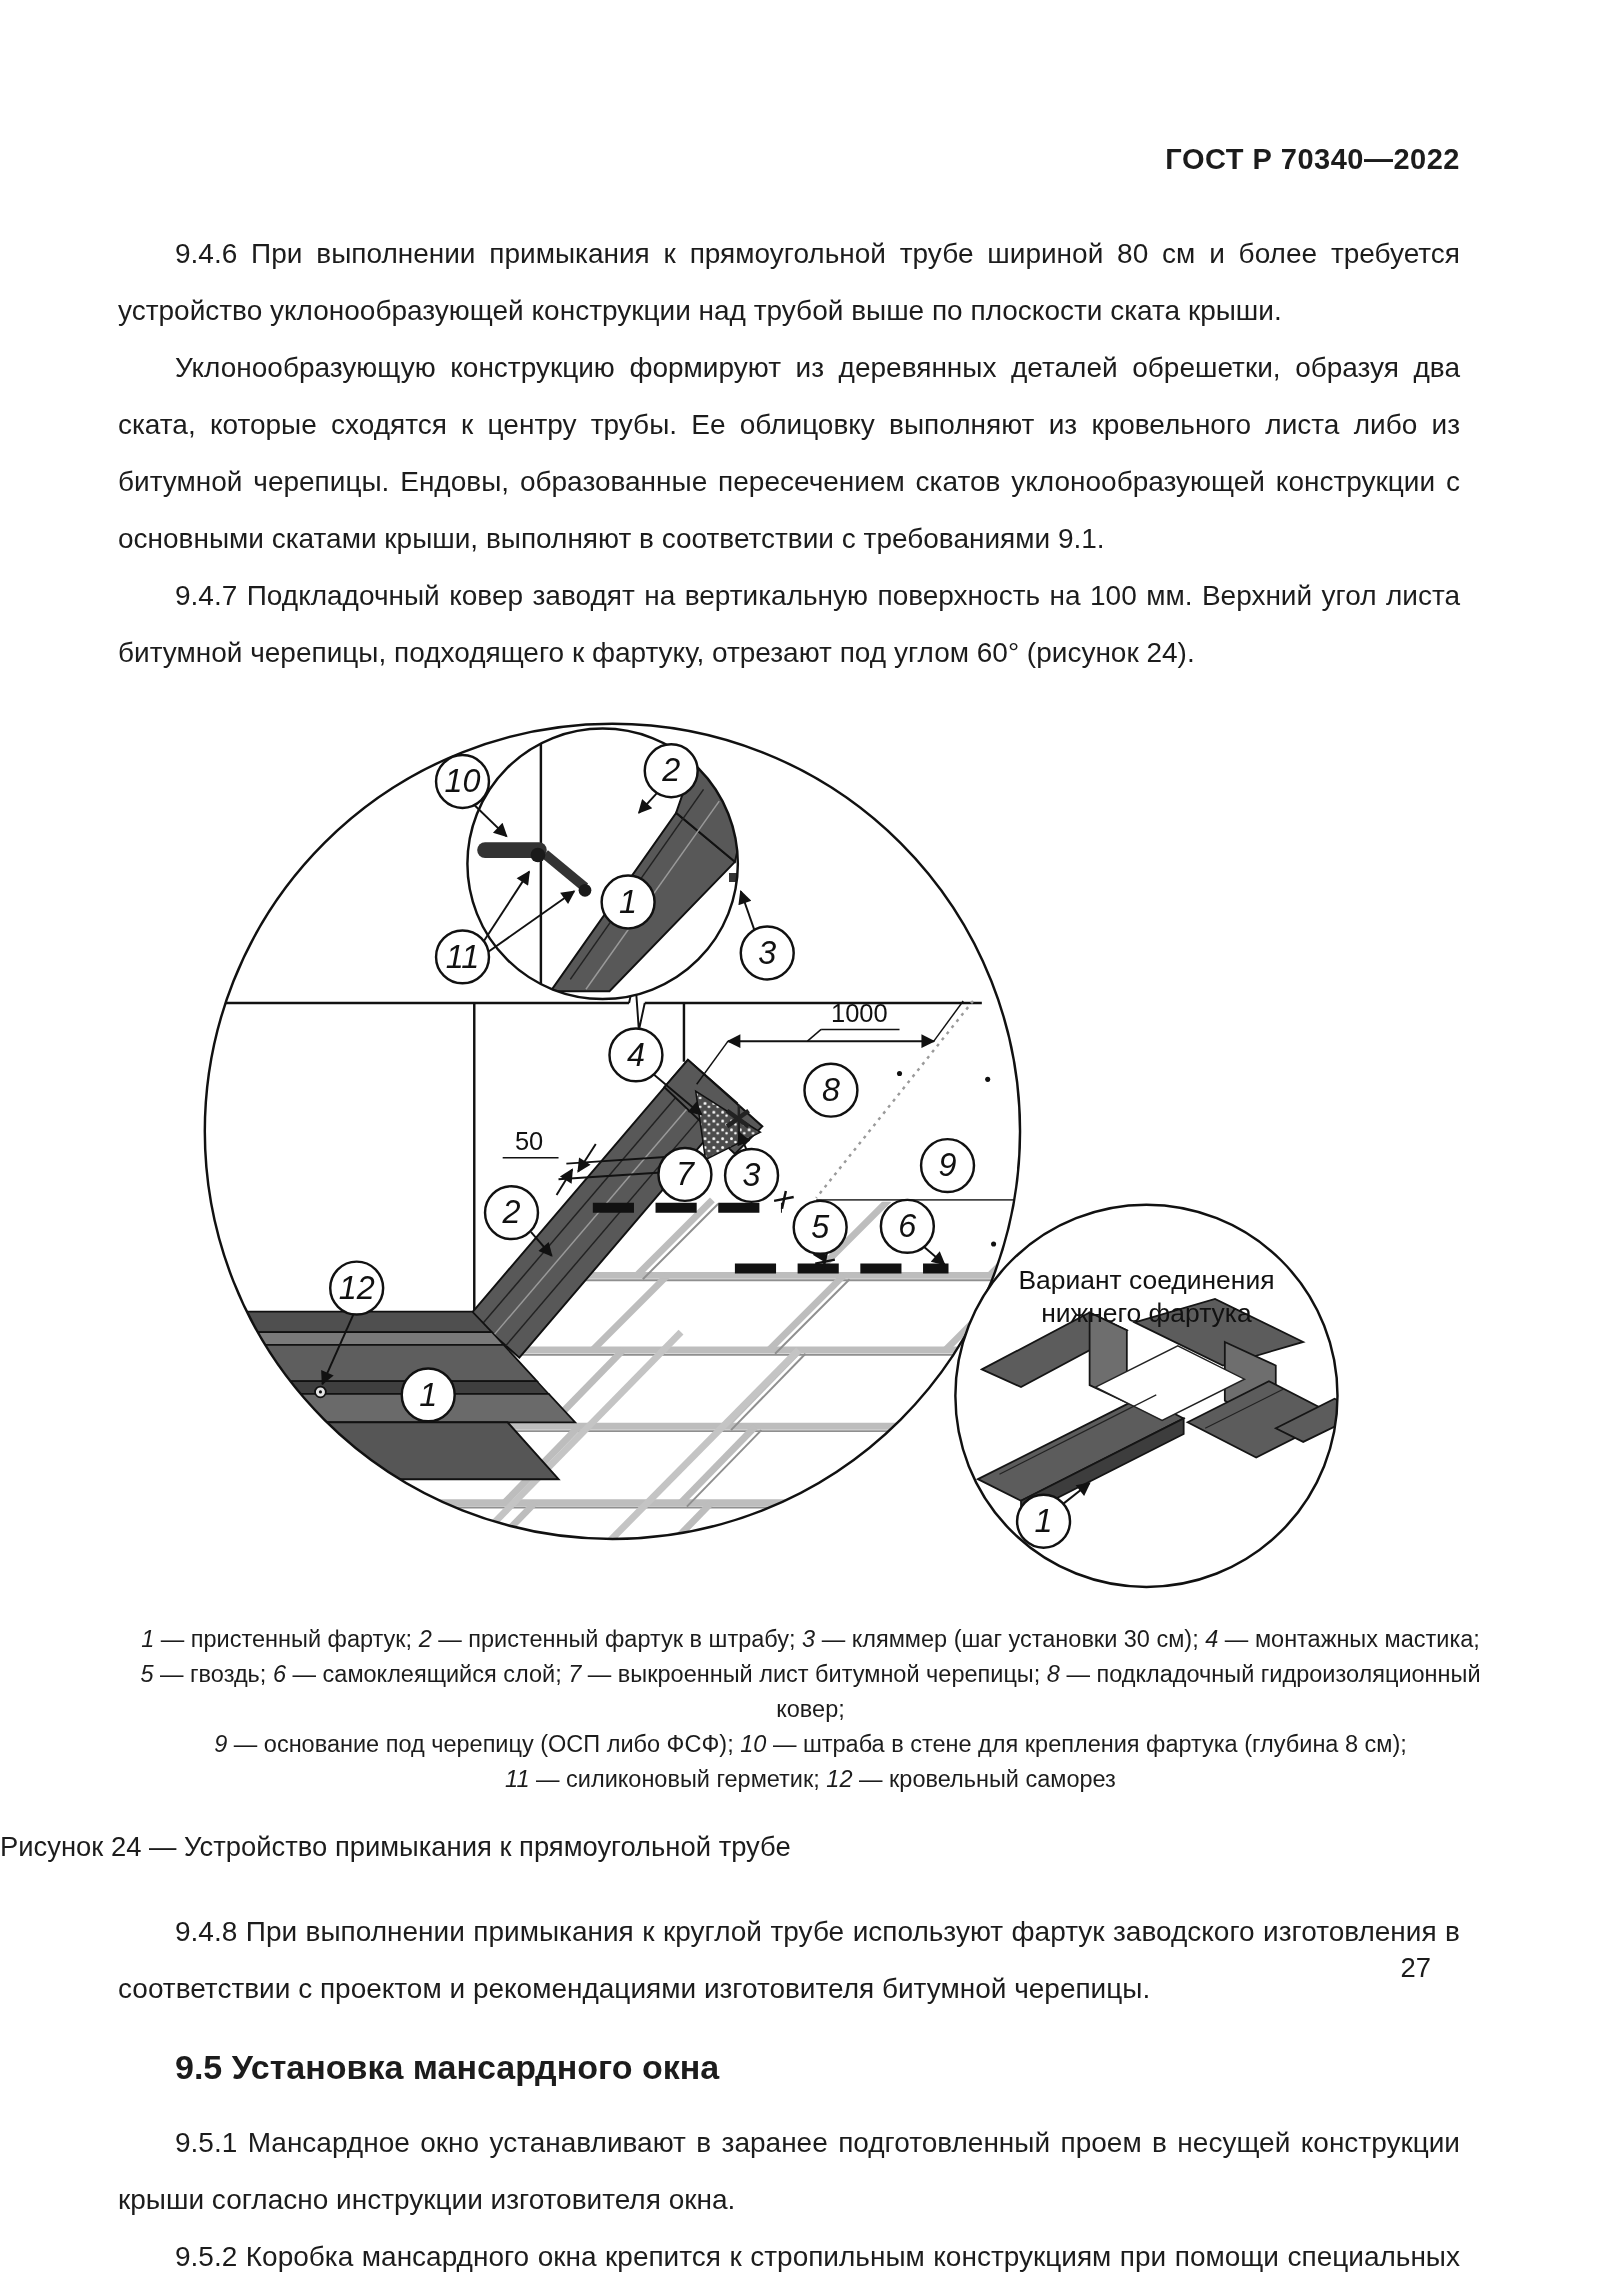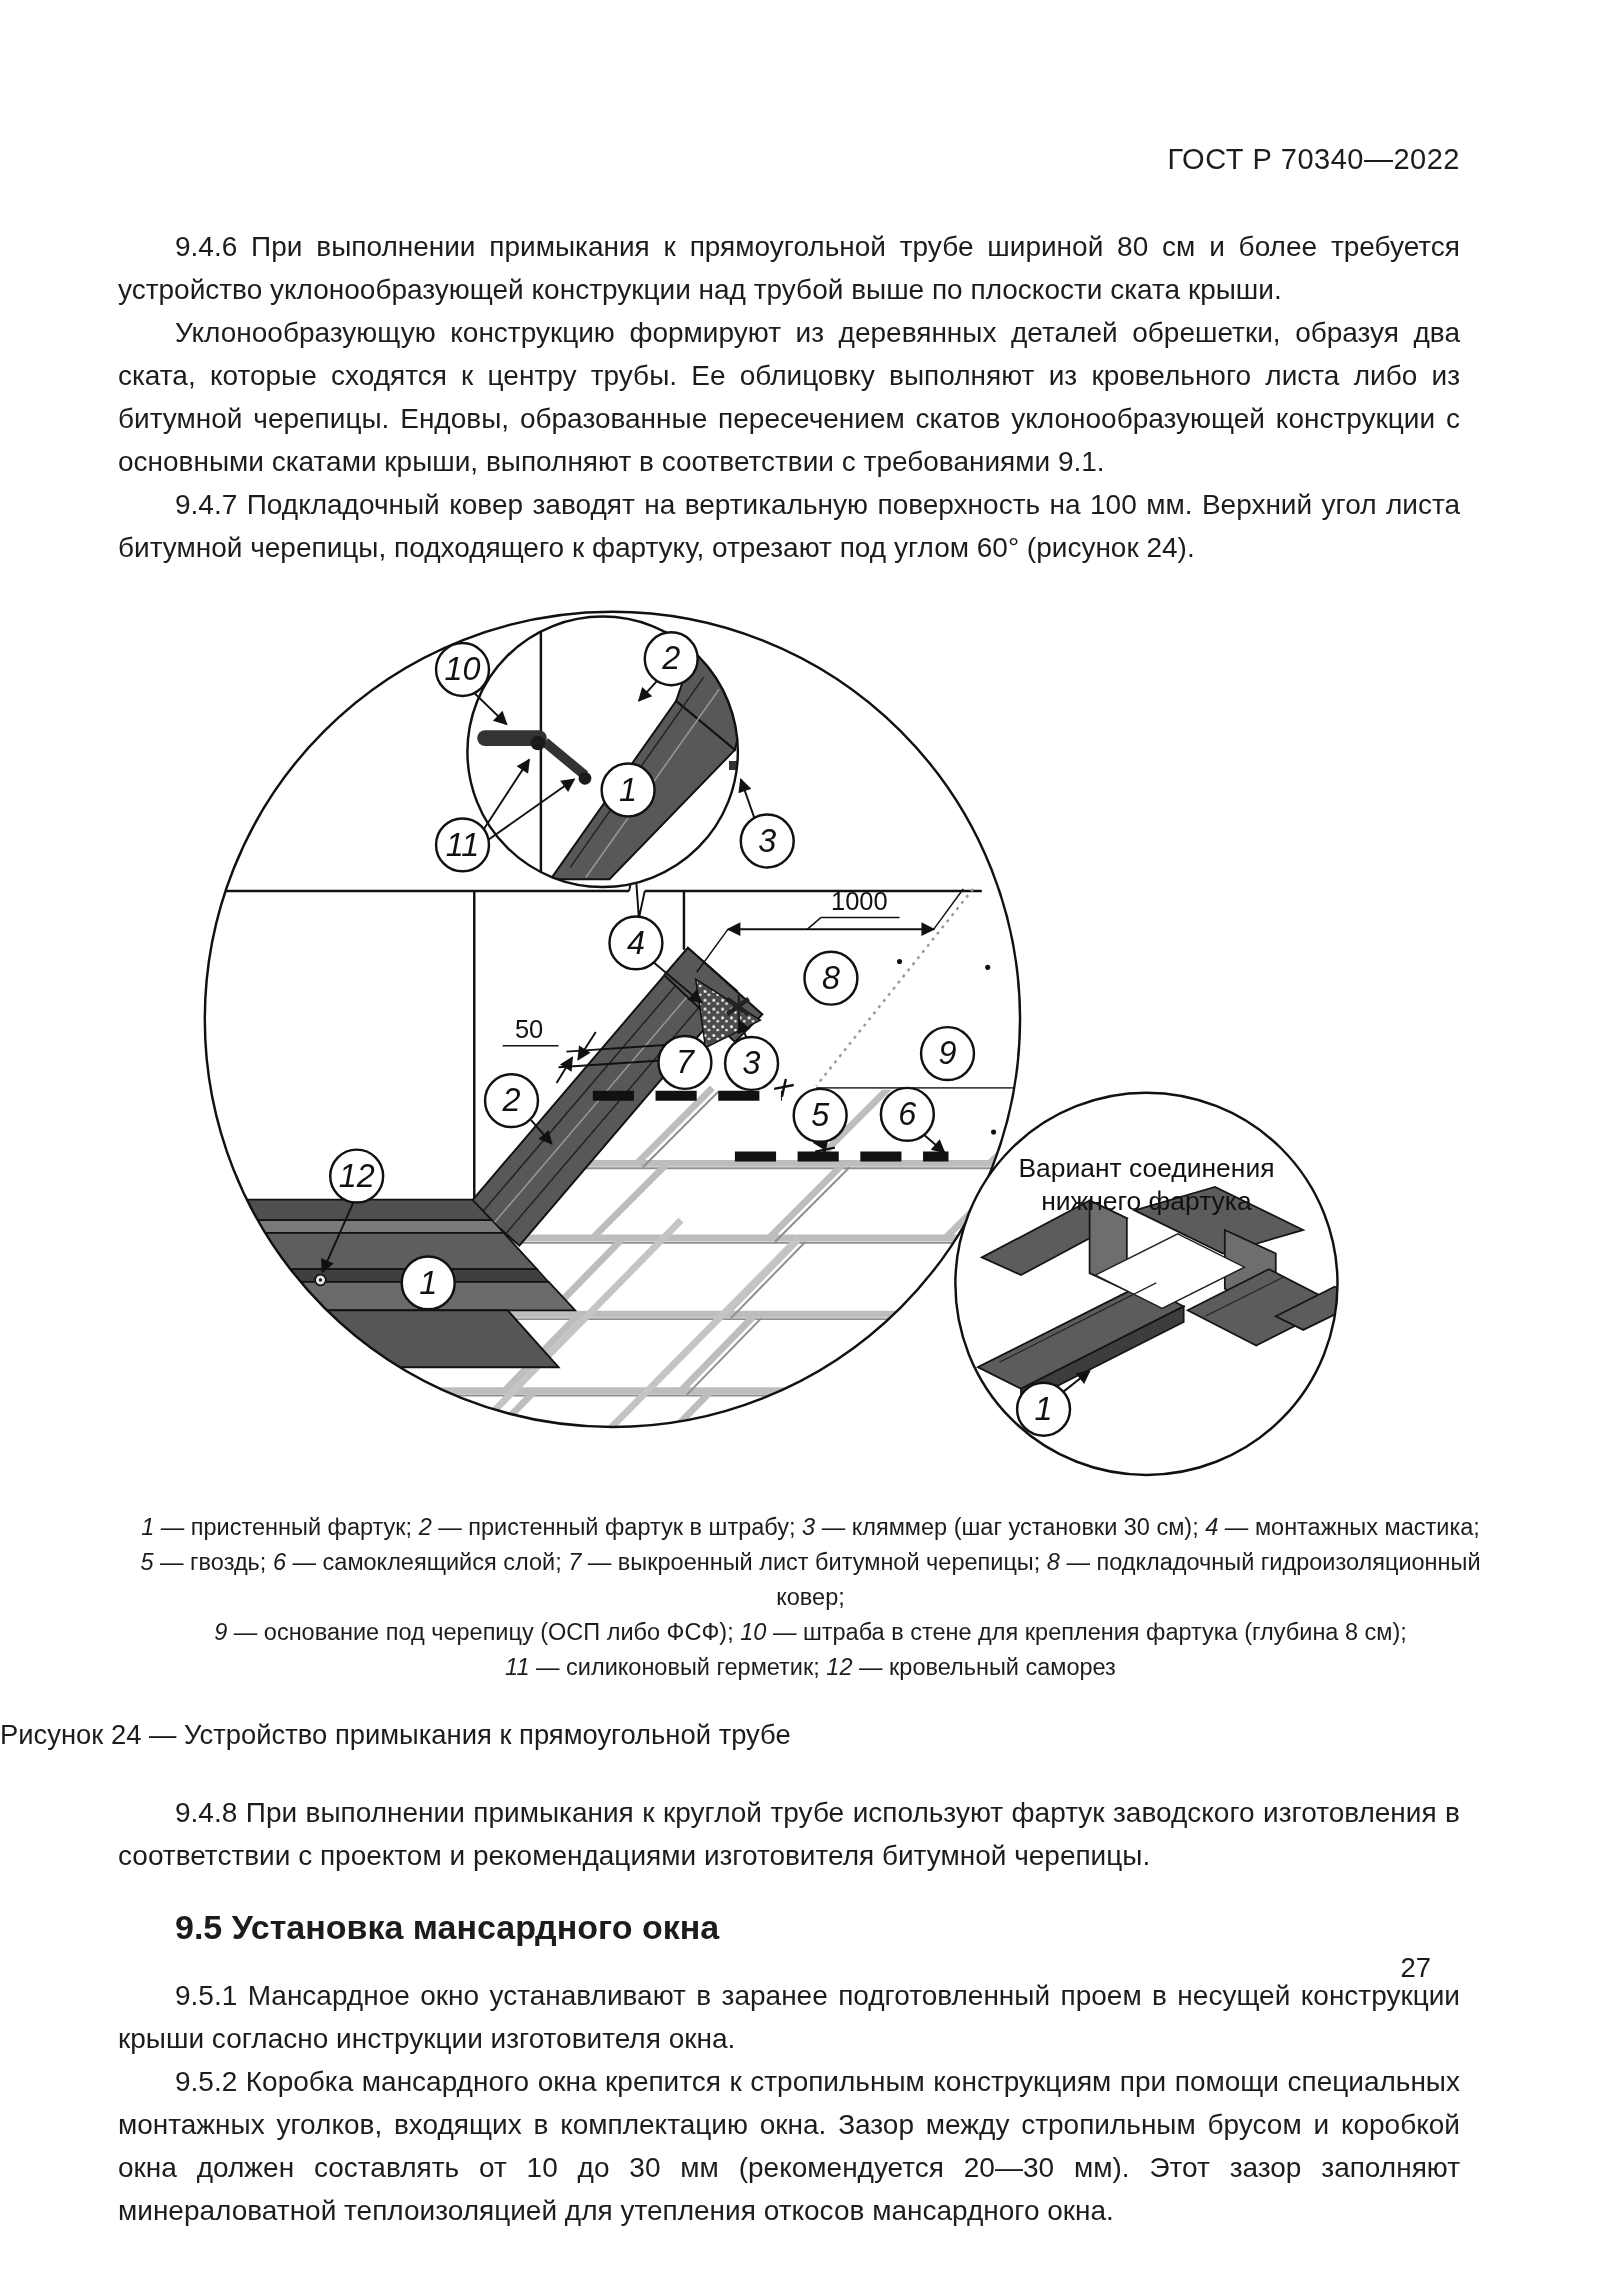--- a/index.html
+++ b/index.html
@@ -8,27 +8,27 @@
     width:1621px;height:2293px;
     margin:0 auto;
     background:#ffffff;
     font-family:"Liberation Sans", sans-serif;
     color:#1c1c1c;
     overflow:hidden;
   }
   .doc-header{
     margin:143px 161px 0 118px;
     text-align:right;
-    font-size:29px;font-weight:normal;
+    font-size:29px;font-weight:bold;
     letter-spacing:0.5px;
   }
   .text-col{margin:0 161px 0 118px;}
   .tb1{margin-top:49px;}
   .p{
-    font-size:28px;line-height:43px;
+    font-size:28px;line-height:57px;
     text-align:justify;text-indent:57px;
     margin:0;
   }
   .h-sub{
     font-size:34px;line-height:43px;font-weight:bold;
     text-indent:57px;
     margin:29px 0 25.5px 0;
   }
   .figure-wrap{
     width:1215px;height:902px;

